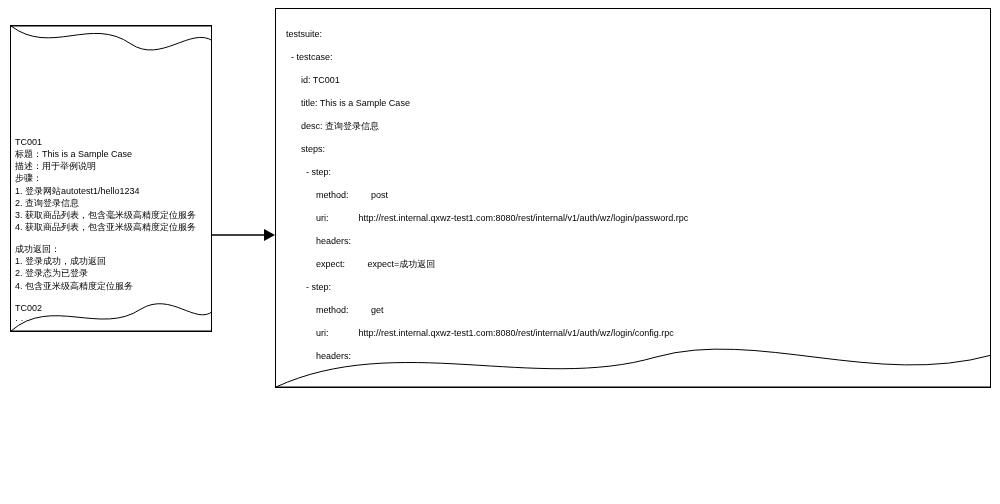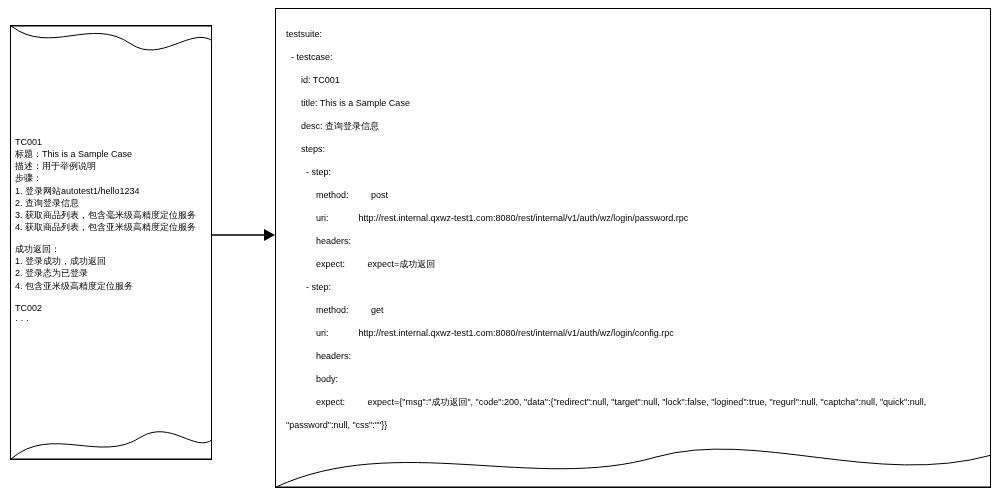--- a/index.html
+++ b/index.html
@@ -1,20 +1,20 @@
 <!DOCTYPE html>
 <html><head>
 <meta charset="utf-8">
 <style>
   html,body{margin:0;padding:0;width:1000px;height:504px;background:#fff;font-family:"SimSun","Microsoft YaHei",Arial,sans-serif;font-size:9px;color:#000;}
   .stage{position:relative;width:1000px;height:504px;}
   .doc{position:absolute;border:1px solid #000;box-sizing:border-box;background:#fff;overflow:hidden;}
   .doc svg{position:absolute;left:0;pointer-events:none;}
-  .left{left:10px;top:25px;width:202px;height:435px;}
-  .right{left:275px;top:8px;width:716px;height:480px;}
+  .left{left:10px;top:25px;width:202px;height:307px;}
+  .right{left:275px;top:8px;width:716px;height:380px;}
   .lpad{position:absolute;left:4px;right:4px;top:110px;line-height:1.35;}
   .rpad{position:absolute;left:10px;right:4px;top:8px;line-height:1.28;white-space:pre;}
   .arrow{position:absolute;left:212px;top:225px;width:63px;height:20px;}
   .blk{margin-top:10px;}
 </style>
 </head>
 <body>
 <div class="stage">
 
 <div class="doc left">

